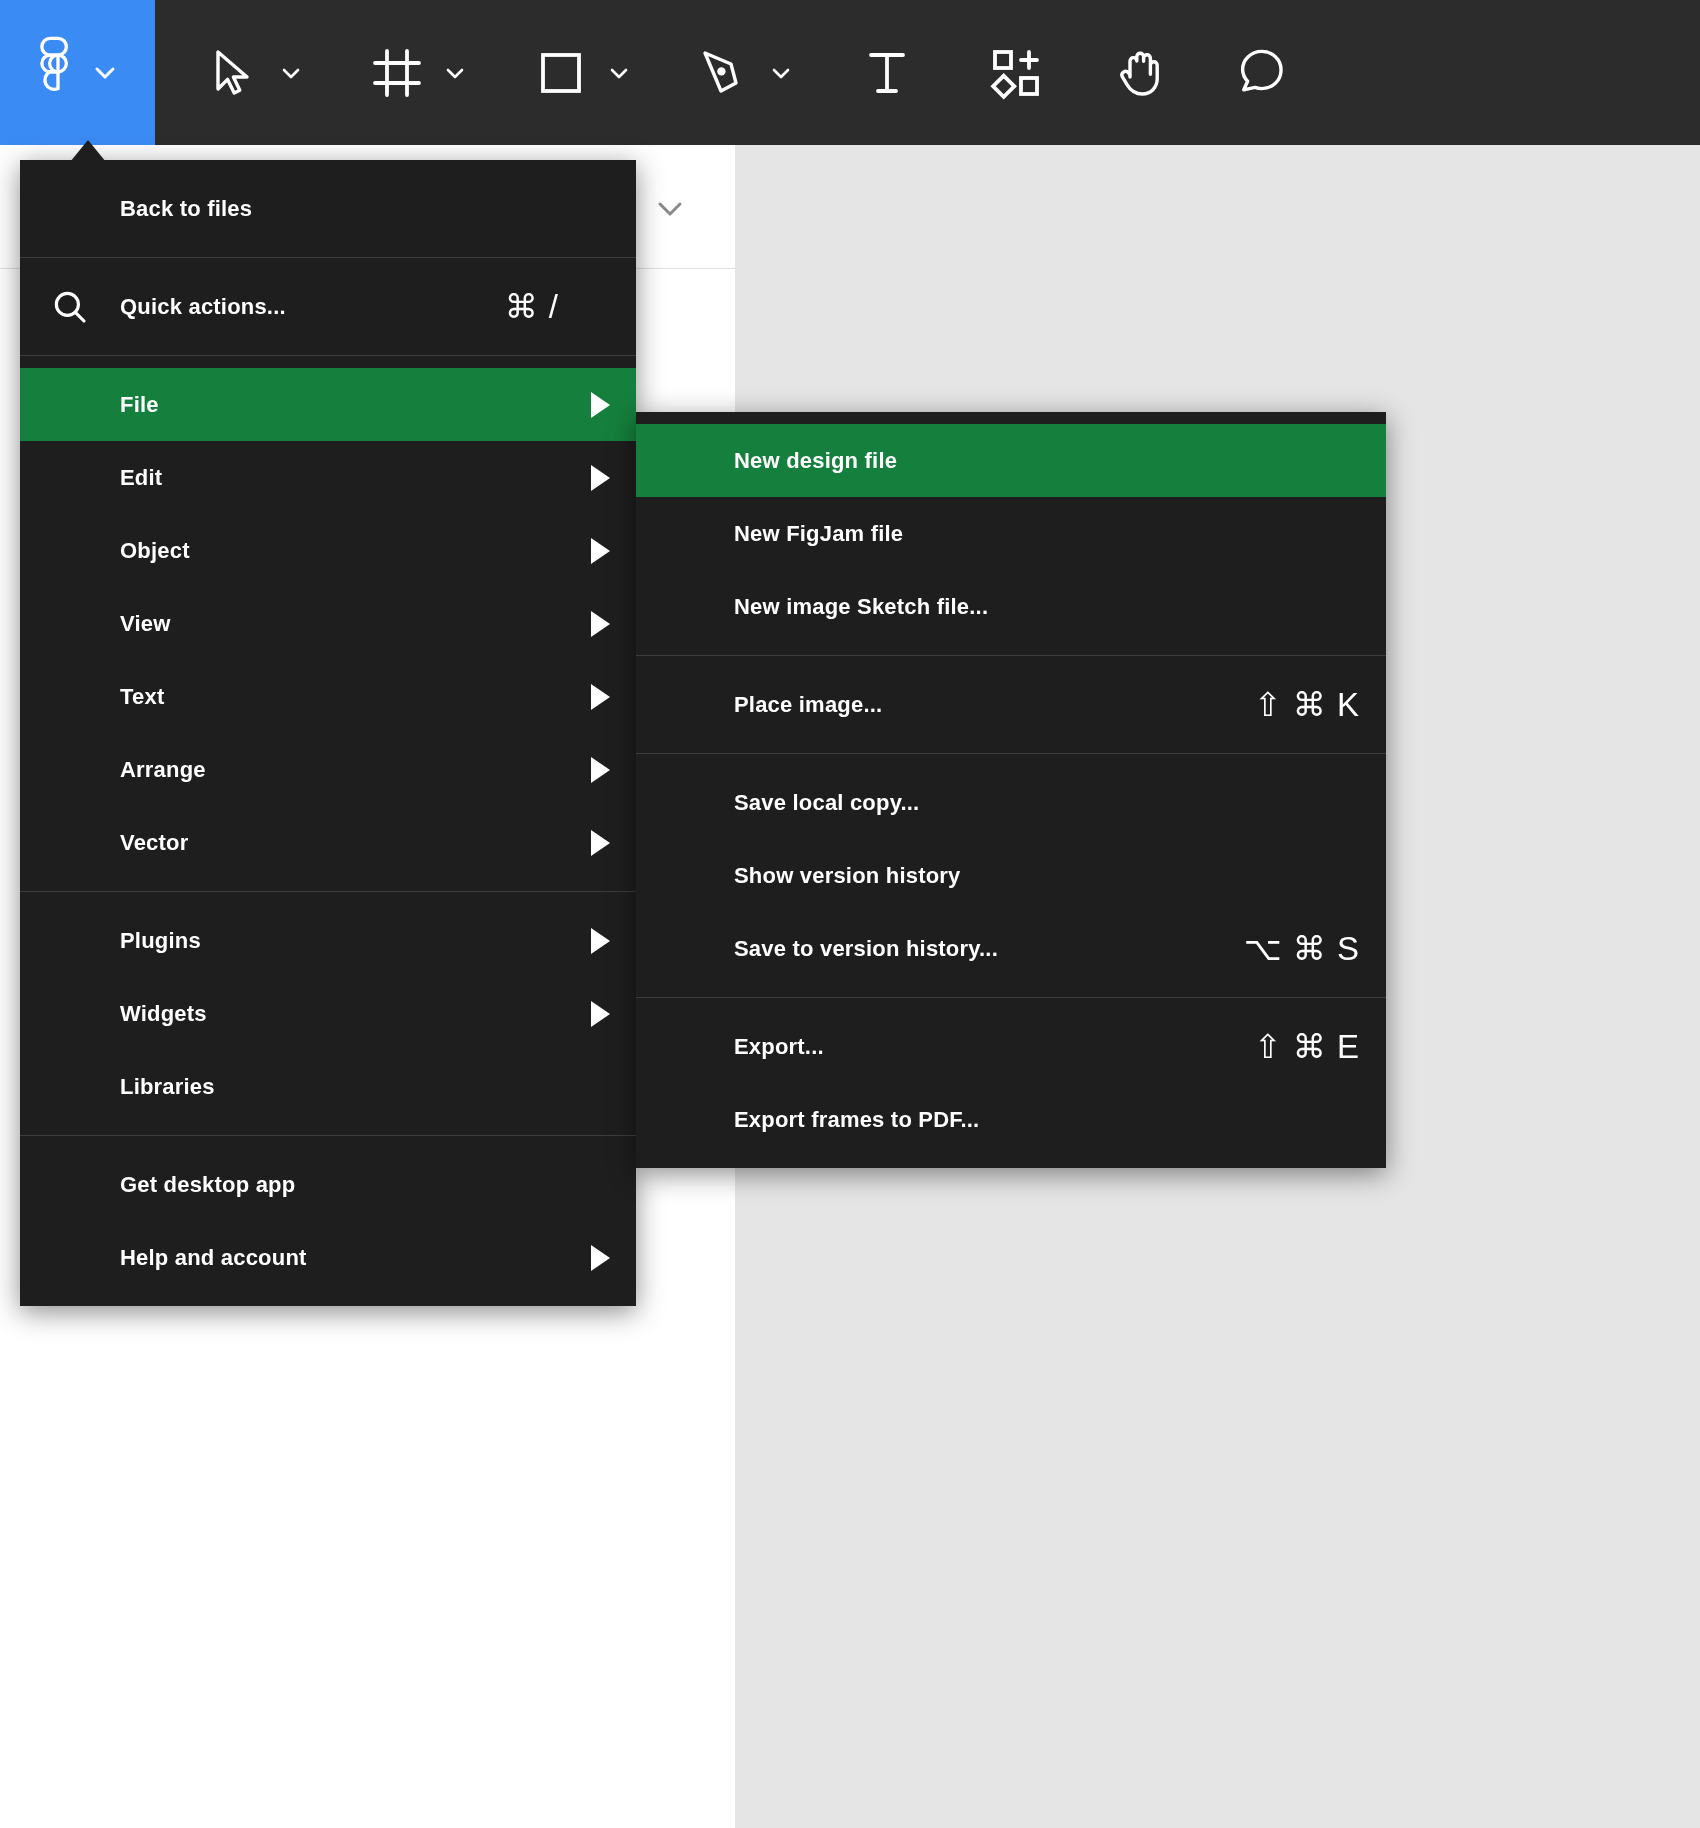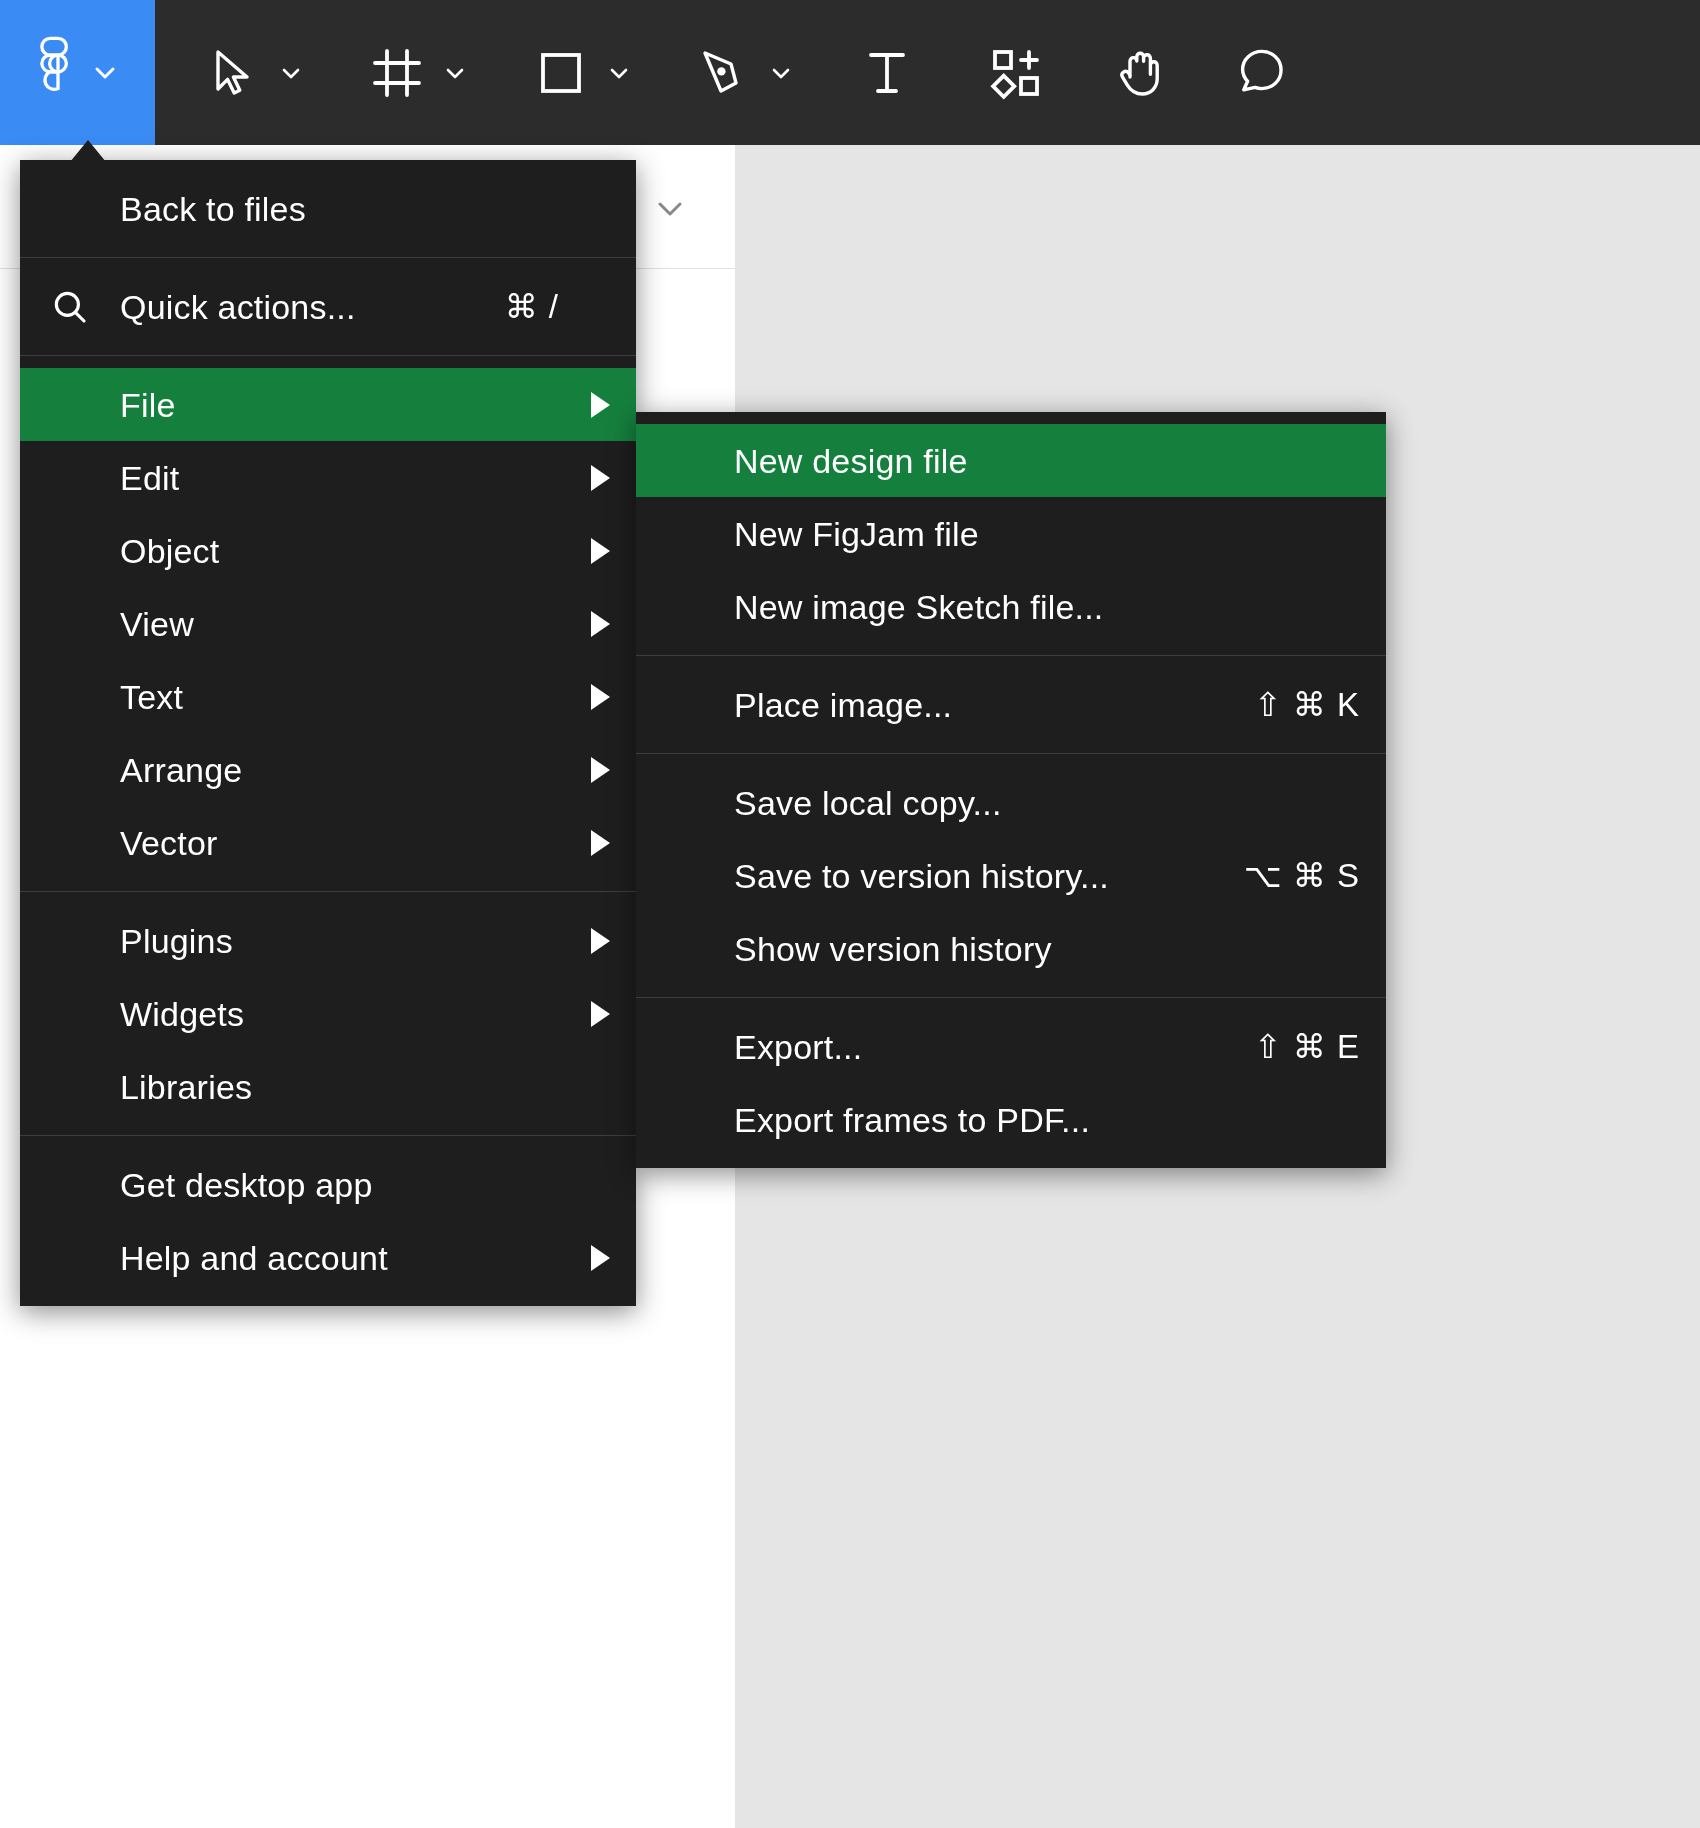--- a/index.html
+++ b/index.html
@@ -88,22 +88,22 @@
   }
   .menu-item.highlight { background: #15803d; justify-content: space-between; }
 
   .mi-icon {
     width: 100px; flex: 0 0 100px;
     display: flex; align-items: center; justify-content: center;
     color: #ffffff;
   }
   .mi-label {
     flex: 1 1 auto;
-    font-size: 34px;
-    font-weight: 400;
+    font-size: 22px;
+    font-weight: 700;
     letter-spacing: .2px;
     color: #ffffff;
     line-height: 1;
   }
   .mi-shortcut {
     font-size: 33px;
     color: #ffffff;
     letter-spacing: 1px;
     margin-left: 40px;
   }
@@ -375,27 +375,27 @@
         </div>
       </div>
       <div class="menu-sep"></div>
       <div class="menu-section">
         <div class="menu-item">
           <span class="mi-icon"></span>
           <span class="mi-label">Save local copy...</span>
         </div>
         <div class="menu-item">
           <span class="mi-icon"></span>
+          <span class="mi-label">Show version history</span>
+        </div>
+        <div class="menu-item">
+          <span class="mi-icon"></span>
           <span class="mi-label">Save to version history...</span>
           <span class="mi-shortcut">⌥ ⌘ S</span>
         </div>
-        <div class="menu-item">
-          <span class="mi-icon"></span>
-          <span class="mi-label">Show version history</span>
-        </div>
       </div>
       <div class="menu-sep"></div>
       <div class="menu-section">
         <div class="menu-item">
           <span class="mi-icon"></span>
           <span class="mi-label">Export...</span>
           <span class="mi-shortcut">⇧ ⌘ E</span>
         </div>
         <div class="menu-item">
           <span class="mi-icon"></span>

